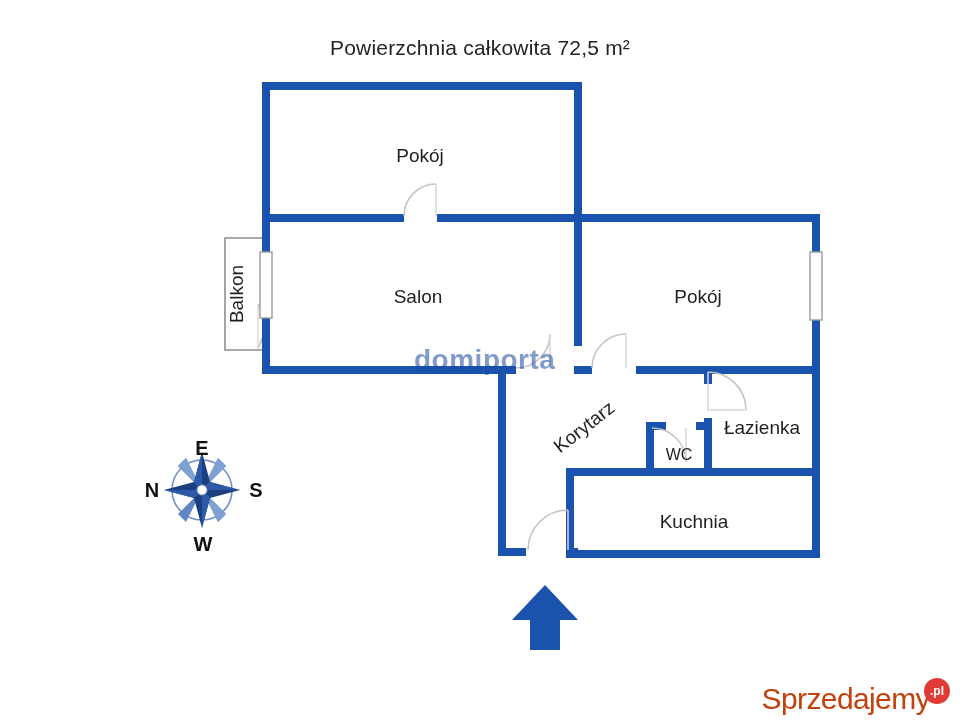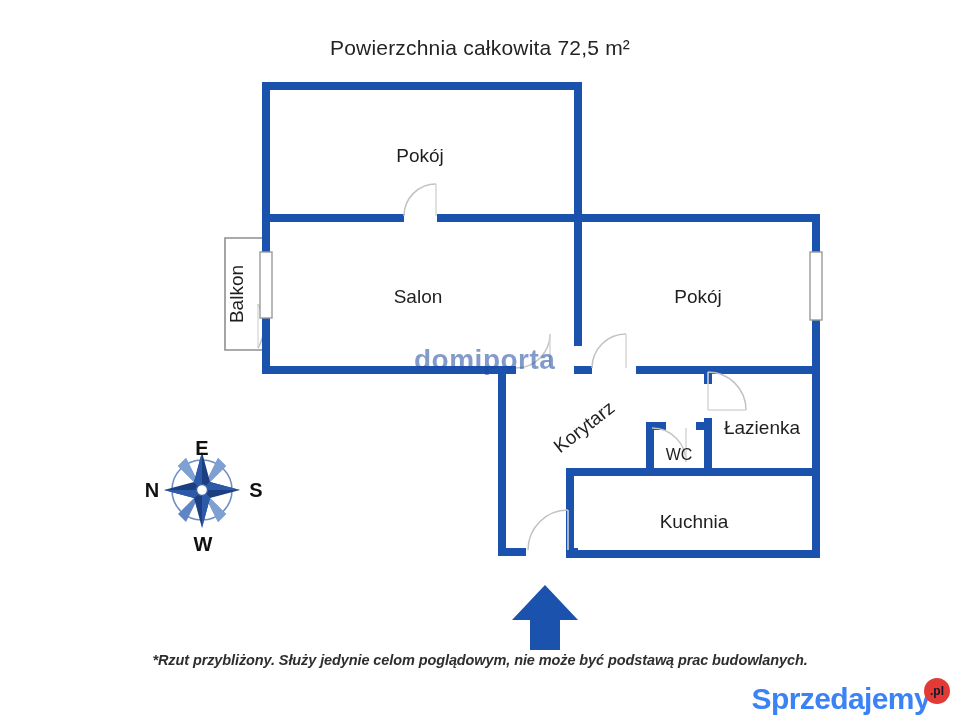--- a/index.html
+++ b/index.html
@@ -83,32 +83,32 @@
     position: absolute;
     right: 10px;
     bottom: 6px;
     display: flex;
     align-items: flex-start;
     user-select: none;
     pointer-events: none;
   }
   .wm-brand-text {
     font-size: 30px;
-    font-weight: 700;
-    color: #3b82f6;
+    font-weight: 400;
+    color: #c2410c;
     letter-spacing: -0.6px;
     line-height: 1;
     font-family: "Liberation Sans", sans-serif;
   }
   .wm-brand-badge {
     width: 26px;
     height: 26px;
     border-radius: 50%;
     background: #e23b35;
-    color: #0f172a;
+    color: #ffffff;
     font-size: 12px;
     font-weight: 700;
     display: flex;
     align-items: center;
     justify-content: center;
     margin-left: -6px;
     margin-top: -6px;
     font-family: "Liberation Sans", sans-serif;
   }
 </style>
@@ -286,20 +286,19 @@
     <g>
       <text class="compass-letter" x="202" y="455" text-anchor="middle">E</text>
       <text class="compass-letter" x="152" y="497" text-anchor="middle">N</text>
       <text class="compass-letter" x="256" y="497" text-anchor="middle">S</text>
       <text class="compass-letter" x="203" y="551" text-anchor="middle">W</text>
     </g>
   </svg>
 
   <div class="wm-center">domiporta</div>
 
-  <div class="footer-note">*Rzut przybliżony. Służy jedynie celom poglądowym, nie może być podstawą prac budowlanych.</div>
 
   <div class="wm-brand">
     <span class="wm-brand-text">Sprzedajemy</span>
     <span class="wm-brand-badge">.pl</span>
   </div>
 
 </div>
 
 </body></html>

